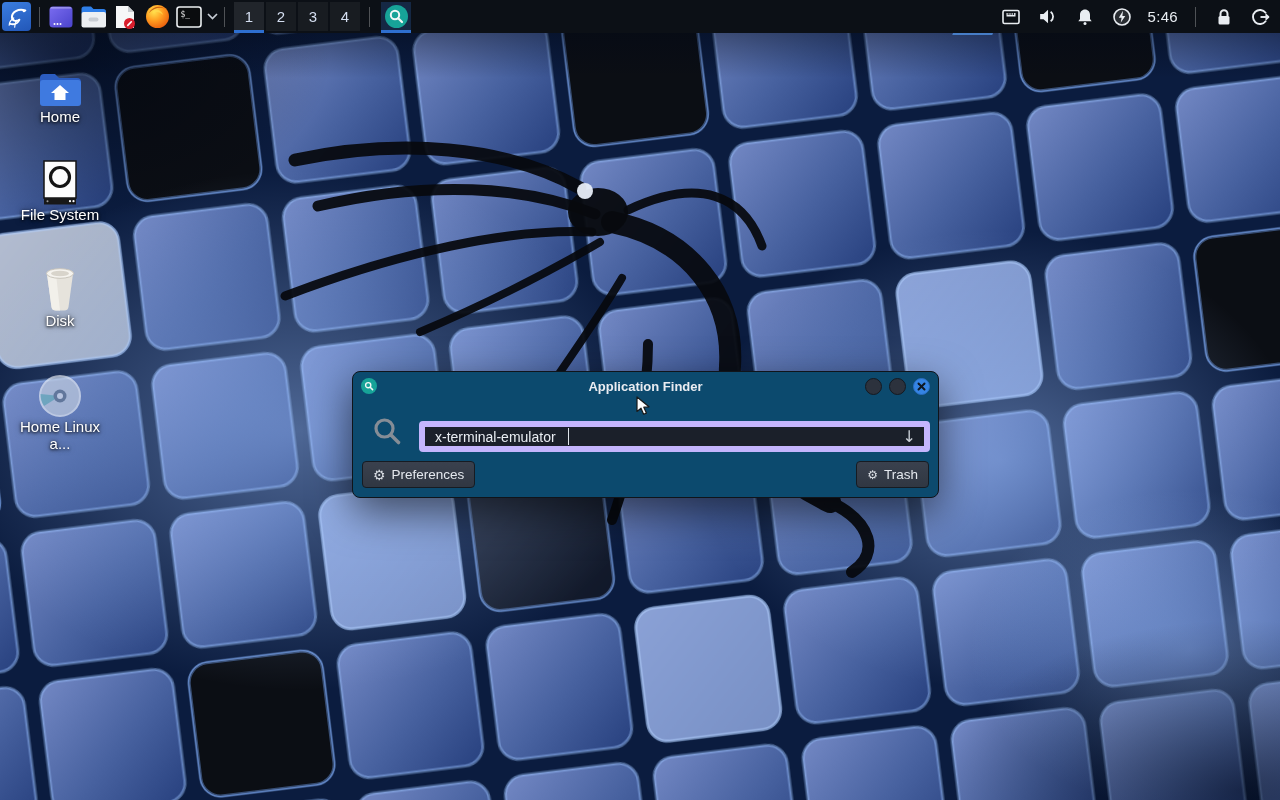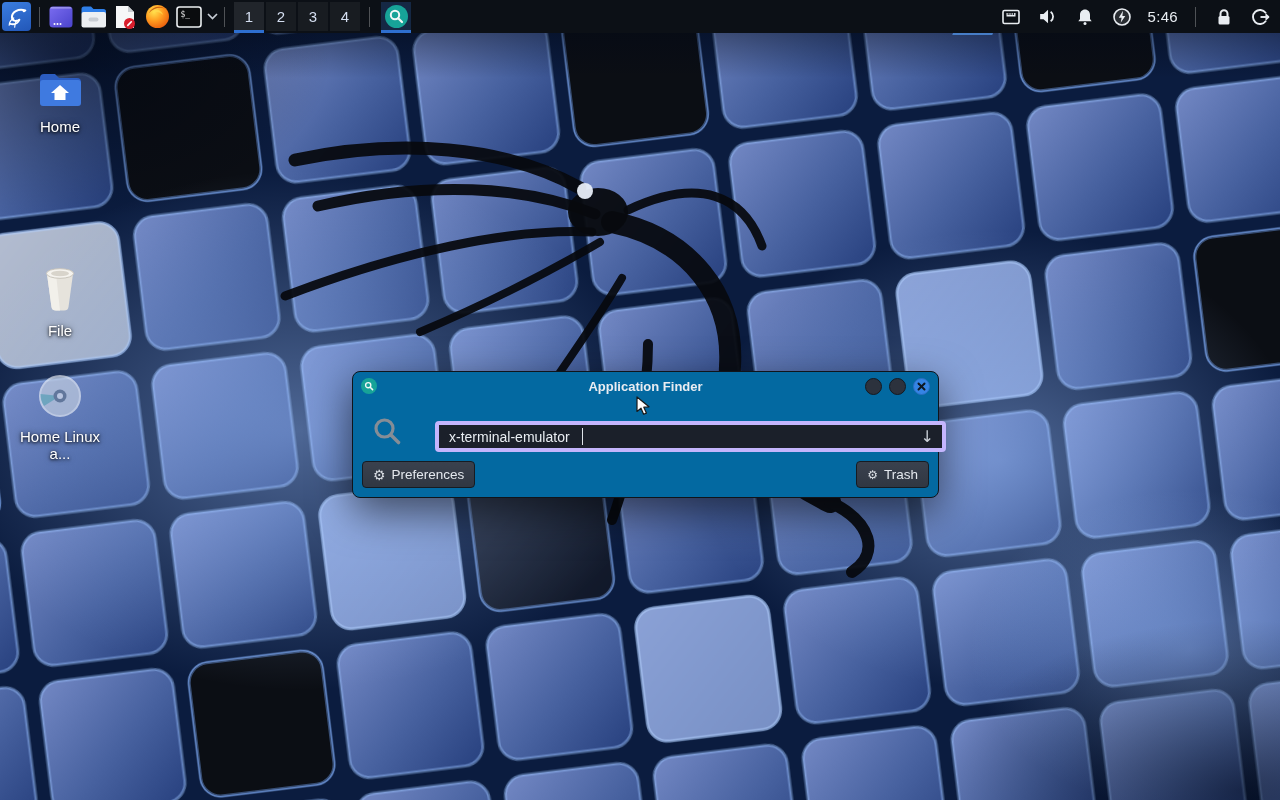--- a/index.html
+++ b/index.html
@@ -32,40 +32,40 @@
   .underline { position:absolute; left:0; right:0; bottom:-2px; height:3px; background:#2e6fd0; }
   .winbtn { position:relative; width:30px; height:29px; margin-left:6px;
             background:rgba(46,111,208,.25); display:flex; align-items:center; justify-content:center; }
   .tray { width:22px; height:22px; display:flex; align-items:center; justify-content:center; }
   .clock { color:#e9edf2; font-size:15px; letter-spacing:.3px; cursor:pointer; }
   .p-right .psep { margin:0 2px; }
 
   
   .desk-item { position:absolute; left:8px; width:104px; text-align:center; cursor:pointer; z-index:10; }
   .desk-ico { height:48px; display:flex; align-items:flex-end; justify-content:center; }
-  .desk-label { margin-top:10px; font-size:15px; color:#ffffff;
+  .desk-label { font-size:15px; color:#ffffff;
                 text-shadow:0 1px 3px rgba(0,0,0,.95), 0 0 6px rgba(0,0,0,.6); }
 
   
   .dialog { position:absolute; left:352px; top:371px; width:587px; height:127px;
-            background:#0369a1; border:1px solid #10141a; border-radius:8px;
+            background:#0c4a6e; border:1px solid #10141a; border-radius:8px;
             box-shadow:0 14px 40px rgba(0,0,0,.55); z-index:60; }
   .titlebar { position:relative; height:28px; display:flex; align-items:center; padding:0 8px; }
   .mini-ico { width:16px; height:16px; border-radius:50%; background:#17a398;
               display:flex; align-items:center; justify-content:center; }
   .title { position:absolute; left:0; right:0; text-align:center; font-size:13px;
            font-weight:700; color:#e9ecf1; pointer-events:none; }
   .wbtns { margin-left:auto; display:flex; gap:7px; align-items:center; z-index:2; }
   .wc { width:17px; height:17px; border-radius:50%; background:#2c323d;
         border:1px solid #141921; display:flex; align-items:center; justify-content:center; }
   .wc.close { background:#3584e4; border-color:#2a6ec2; }
   .drow { position:absolute; left:0; top:28px; width:100%; height:60px; }
   .bigmag { position:absolute; left:19px; top:16px; }
-  .sinput { position:absolute; left:82px; top:21px; width:511px; height:31px;
-            background:#1b202a; border:4px solid #c4b5fd; border-radius:4px;
+  .sinput { position:absolute; left:66px; top:21px; width:511px; height:31px;
+            background:#1b202a; border:6px solid #c4b5fd; border-radius:4px;
             display:flex; align-items:center; padding:0 8px 0 10px; cursor:text; }
   .ival { font-size:14px; color:#e9edf2; }
   .caret { width:1px; height:17px; background:#dfe4ea; margin-left:12px;
            animation:blink 1.2s steps(1) infinite; }
   @keyframes blink { 50% { opacity:0; } }
   .combo { margin-left:auto; color:#c9ced6; font-size:16px; line-height:1;
            font-family:"DejaVu Sans", sans-serif; }
   .btnrow { position:absolute; left:9px; right:9px; bottom:9px; height:27px;
             display:flex; align-items:center; }
   .dbtn { height:27px; padding:0 10px; display:flex; align-items:center; gap:6px;
@@ -165,31 +165,44 @@
     <div class="desk-ico">
       <svg width="46" height="38" viewBox="0 0 46 38">
         <path d="M3 8 q0-4 4-4 h11 l4 4 h18 q4 0 4 4 v2 H3z" fill="#2b5cc0"></path>
         <rect x="3" y="10" width="41" height="26" rx="3" fill="#3f7ae0"></rect>
         <path d="M23 15 l9 8 h-3.5 v7 h-11 v-7 H14 z" fill="#ffffff"></path>
       </svg>
     </div>
     <div class="desk-label">Home</div>
   </div>
 
+  <div class="desk-item" style="top:158px">
+    <div class="desk-ico">
+      <svg width="38" height="46" viewBox="0 0 38 46">
+        <rect x="3" y="1" width="32" height="37" fill="#fdfdfd" stroke="#141414" stroke-width="1.5"></rect>
+        <circle cx="19" cy="17" r="9.5" fill="none" stroke="#141414" stroke-width="3.2"></circle>
+        <rect x="3" y="38" width="32" height="6.5" fill="#181818"></rect>
+        <circle cx="29" cy="41.2" r="1.1" fill="#fff"></circle>
+          <circle cx="32.5" cy="41.2" r="1.1" fill="#fff"></circle>
+        <circle cx="6.5" cy="41.2" r="1" fill="#9a9a9a"></circle>
+      </svg>
+    </div>
+    <div class="desk-label">File System</div>
+  </div>
 
   <div class="desk-item" style="top:264px">
     <div class="desk-ico">
       <svg width="40" height="46" viewBox="0 0 40 46">
         <path d="M7 8 L11.5 41 q.5 3.5 4.5 3.5 h8 q4 0 4.5-3.5 L33 8" fill="#e6e3dc"></path>
         <path d="M7 8 L11.5 41 q.5 3.5 4.5 3.5 h4 L16 8z" fill="#f2f0ea"></path>
         <ellipse cx="20" cy="7.5" rx="13.5" ry="4.8" fill="#f5f3ee" stroke="#c9c5bc" stroke-width="1"></ellipse>
         <ellipse cx="20" cy="7.5" rx="9" ry="2.8" fill="#d8d4cb"></ellipse>
       </svg>
     </div>
-    <div class="desk-label">File</div>
+    <div class="desk-label">Disk</div>
   </div>
 
   <div class="desk-item" style="top:370px">
     <div class="desk-ico">
       <svg width="44" height="44" viewBox="0 0 44 44" opacity=".62">
         <circle cx="22" cy="22" r="20" fill="#ccd6e4"></circle>
         <circle cx="22" cy="22" r="20" fill="none" stroke="#f2f6fb" stroke-width="2"></circle>
         <path d="M22 22 L6 32 A20 20 0 0 1 2.5 20z" fill="#35a8a8" opacity=".6"></path>
         <circle cx="22" cy="22" r="6.5" fill="#5e7288"></circle>
         <circle cx="22" cy="22" r="3" fill="#e9eef5"></circle>

